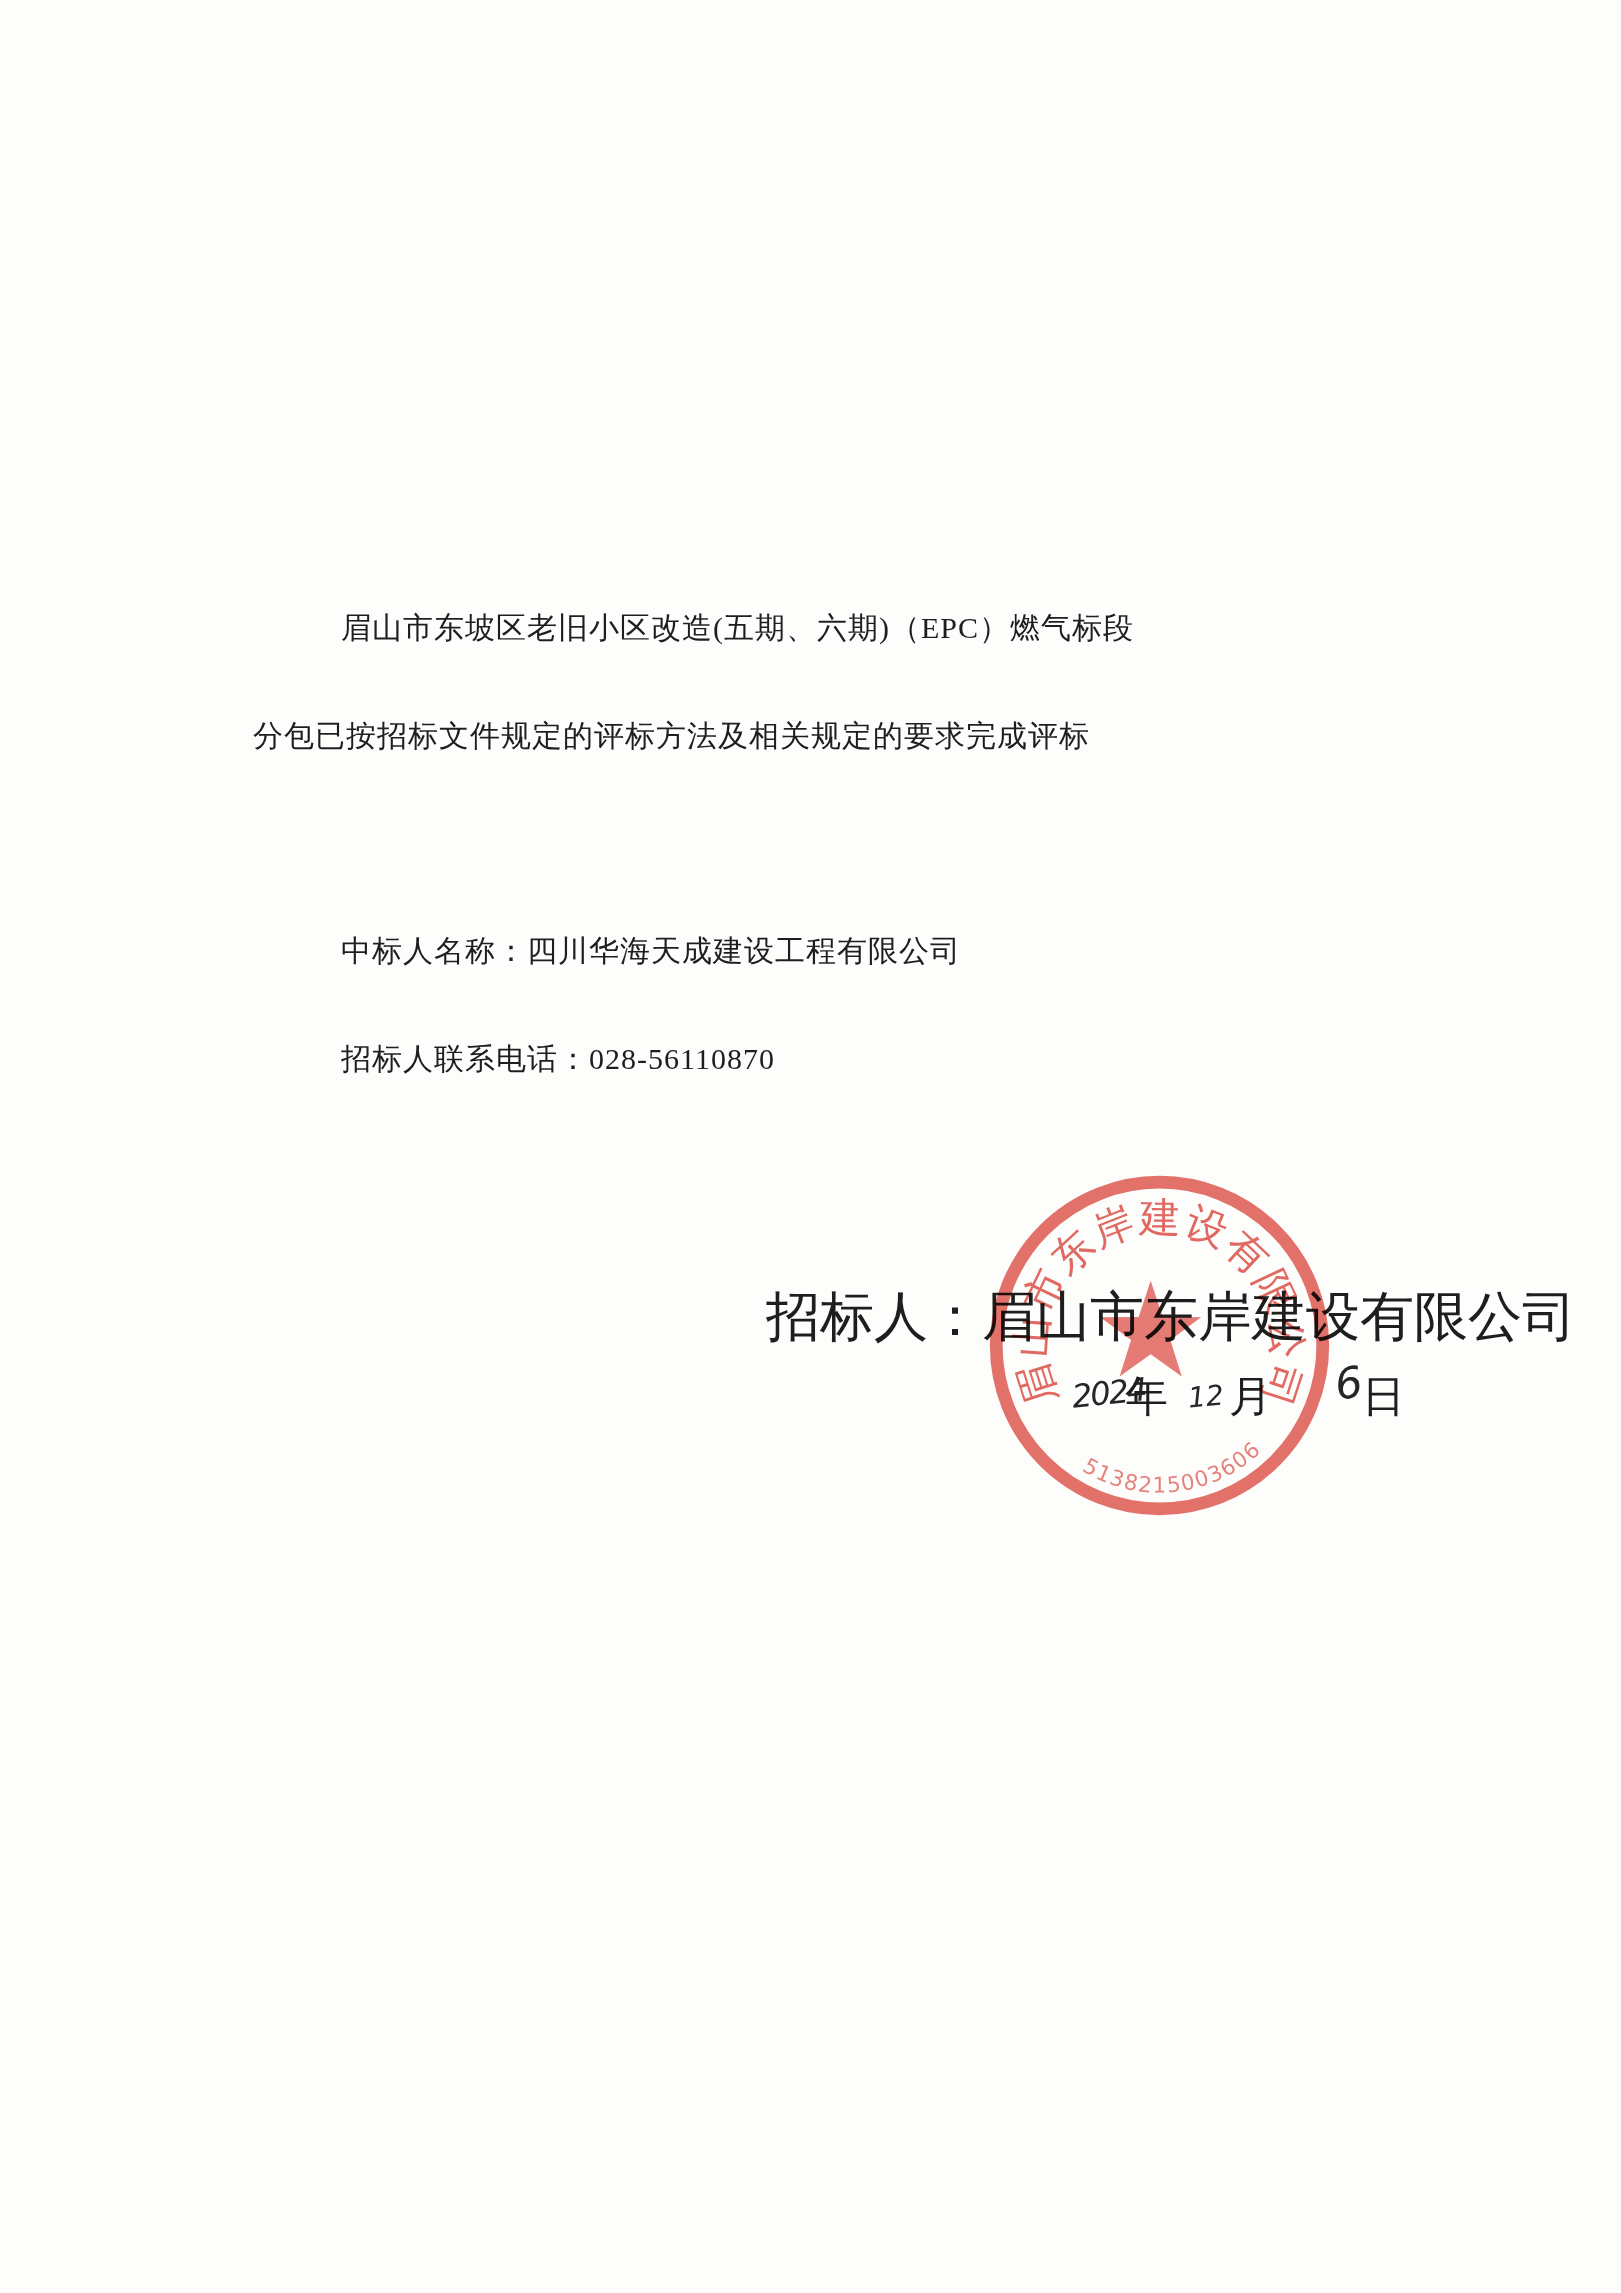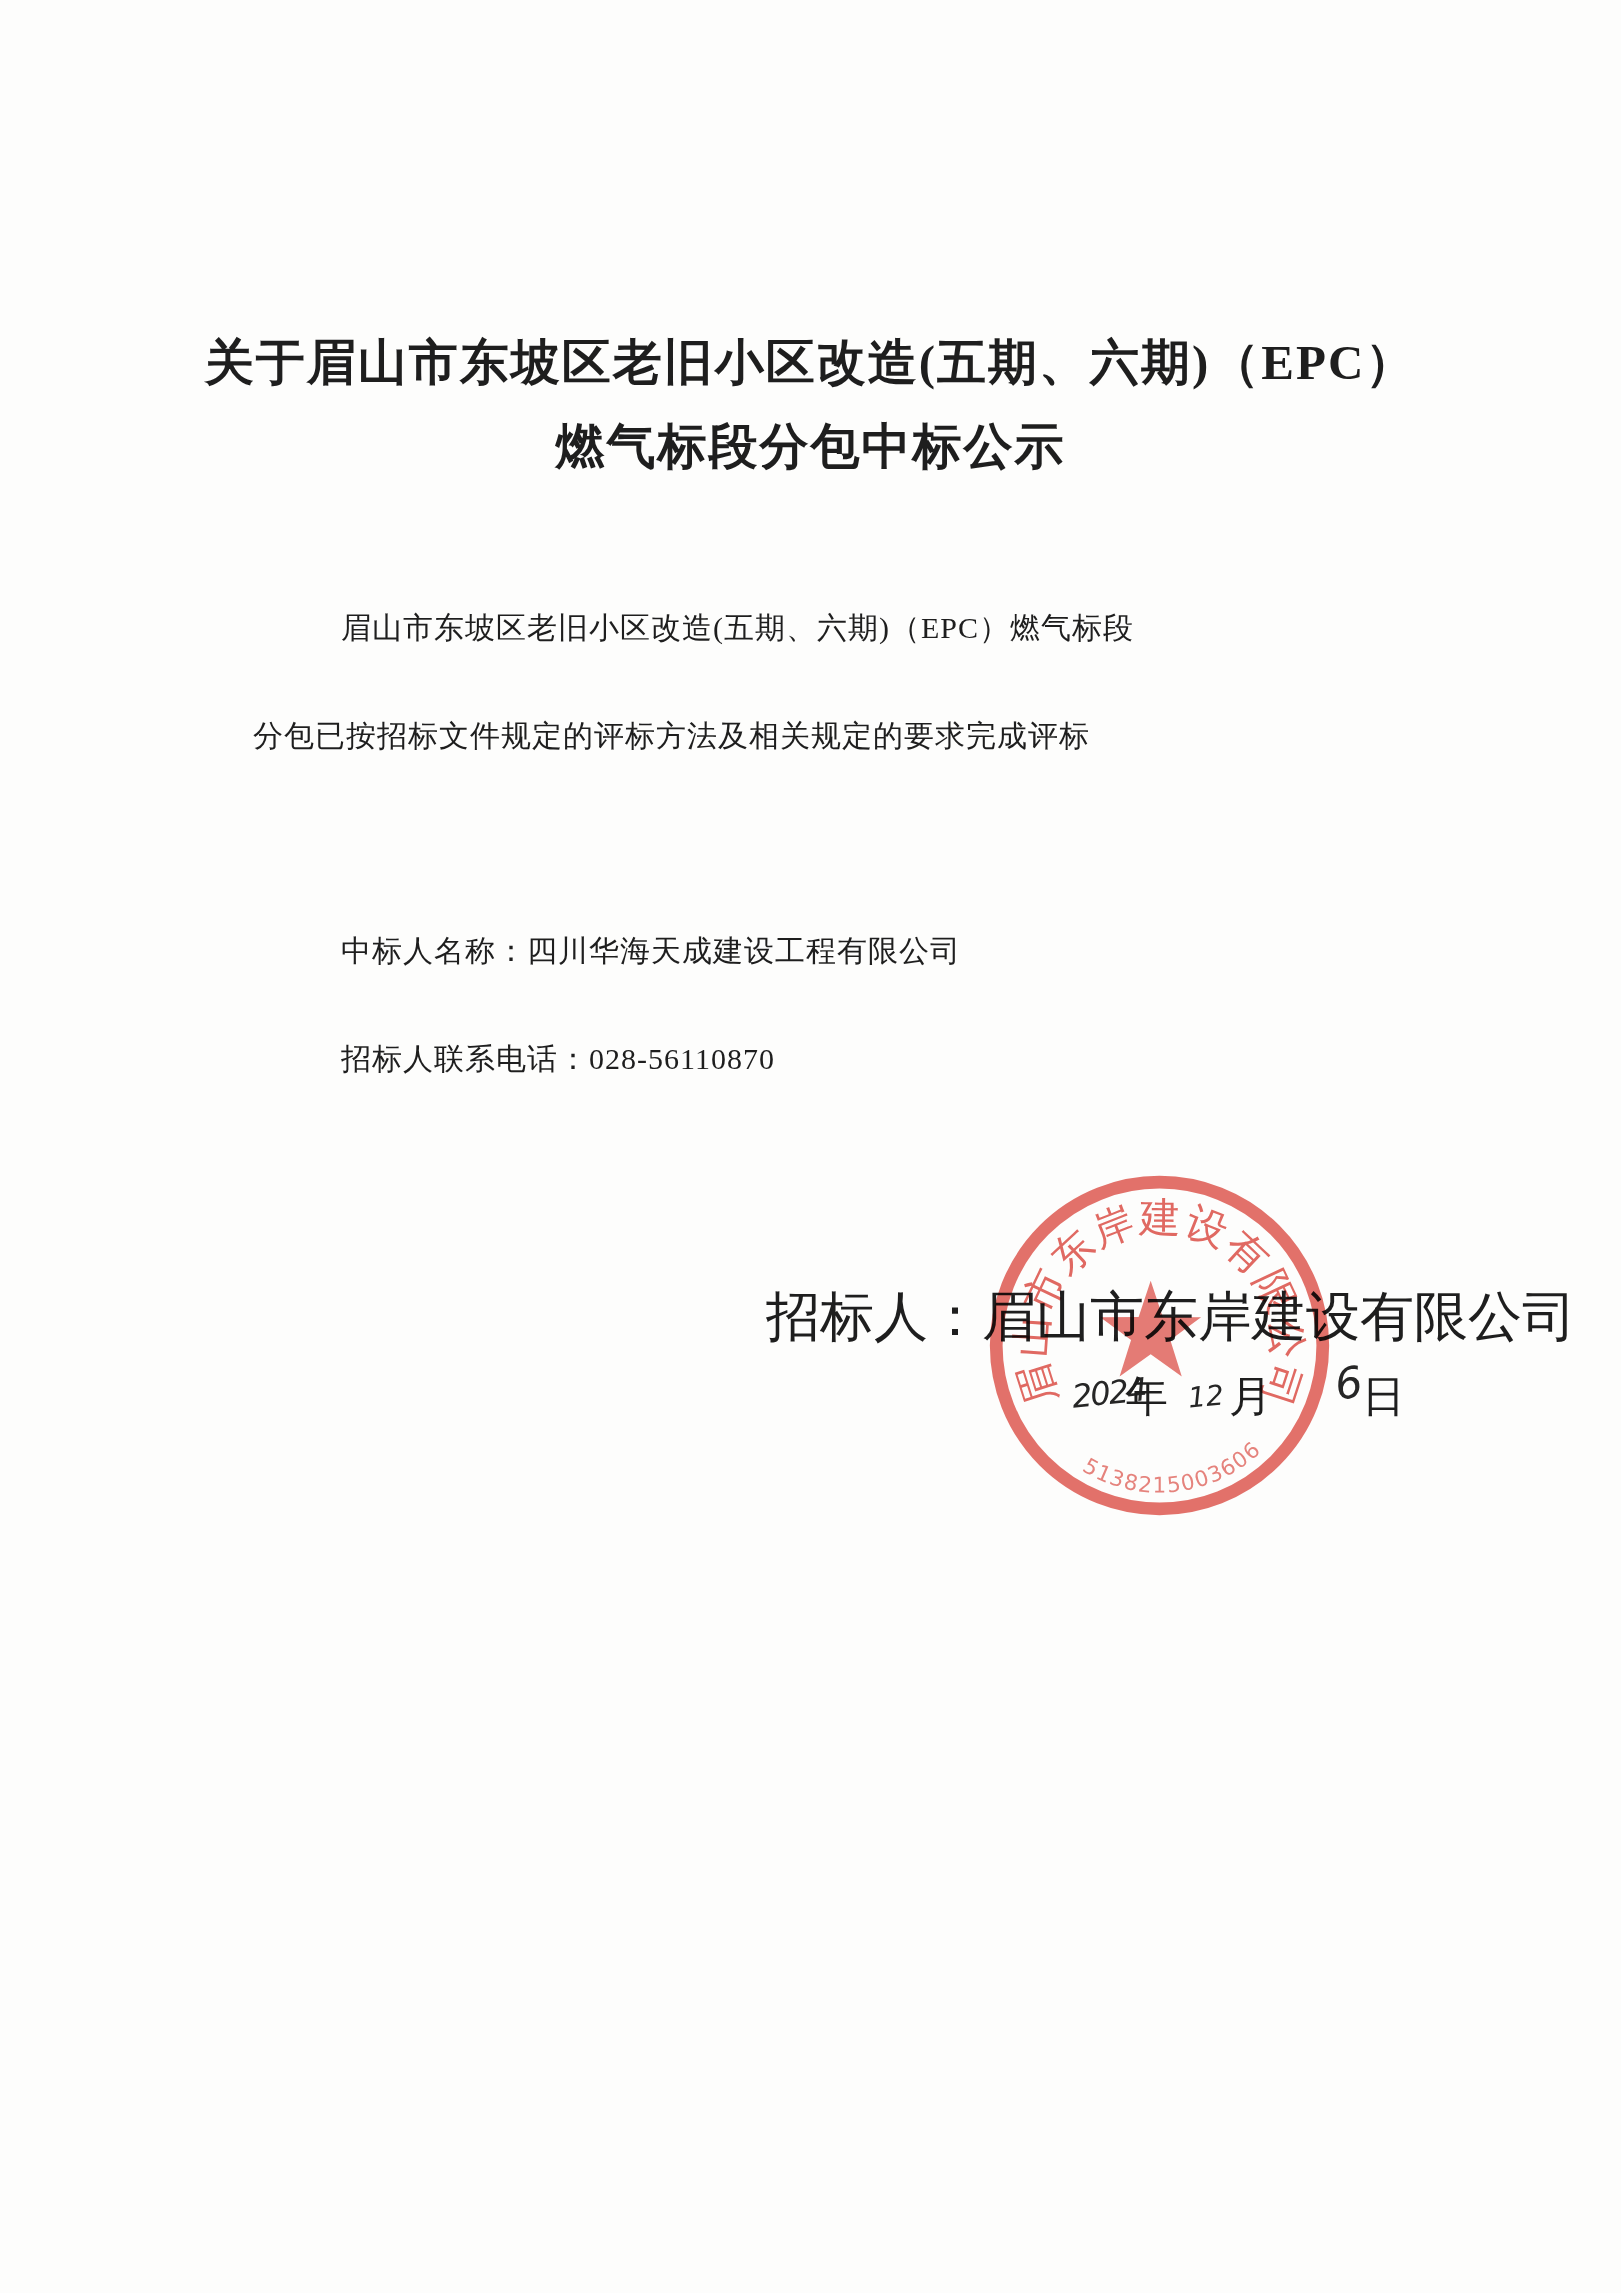--- a/index.html
+++ b/index.html
@@ -54,24 +54,20 @@
     position:absolute; left:983px; top:1169px;
     mix-blend-mode:multiply;
     filter:blur(0.4px);
   }
 </style>
 </head>
 <body>
 
 <div class="page">
 
-  <h1 class="title">
-    <span class="tline">关于眉山市东坡区老旧小区改造(五期、六期)（EPC）</span>
-    <span class="tline">燃气标段分包中标公示</span>
-  </h1>
 
   <div class="bline bl0">眉山市东坡区老旧小区改造(五期、六期)（EPC）燃气标段</div>
   <div class="bline bl1">分包已按招标文件规定的评标方法及相关规定的要求完成评标</div>
   <div class="bline bl3">中标人名称：四川华海天成建设工程有限公司</div>
   <div class="bline bl4">招标人联系电话：028-56110870</div>
 
   <div class="sig">招标人：眉山市东岸建设有限公司</div>
 
   <span class="hand hy">2024</span>
   <span class="dlabel yl">年</span>

